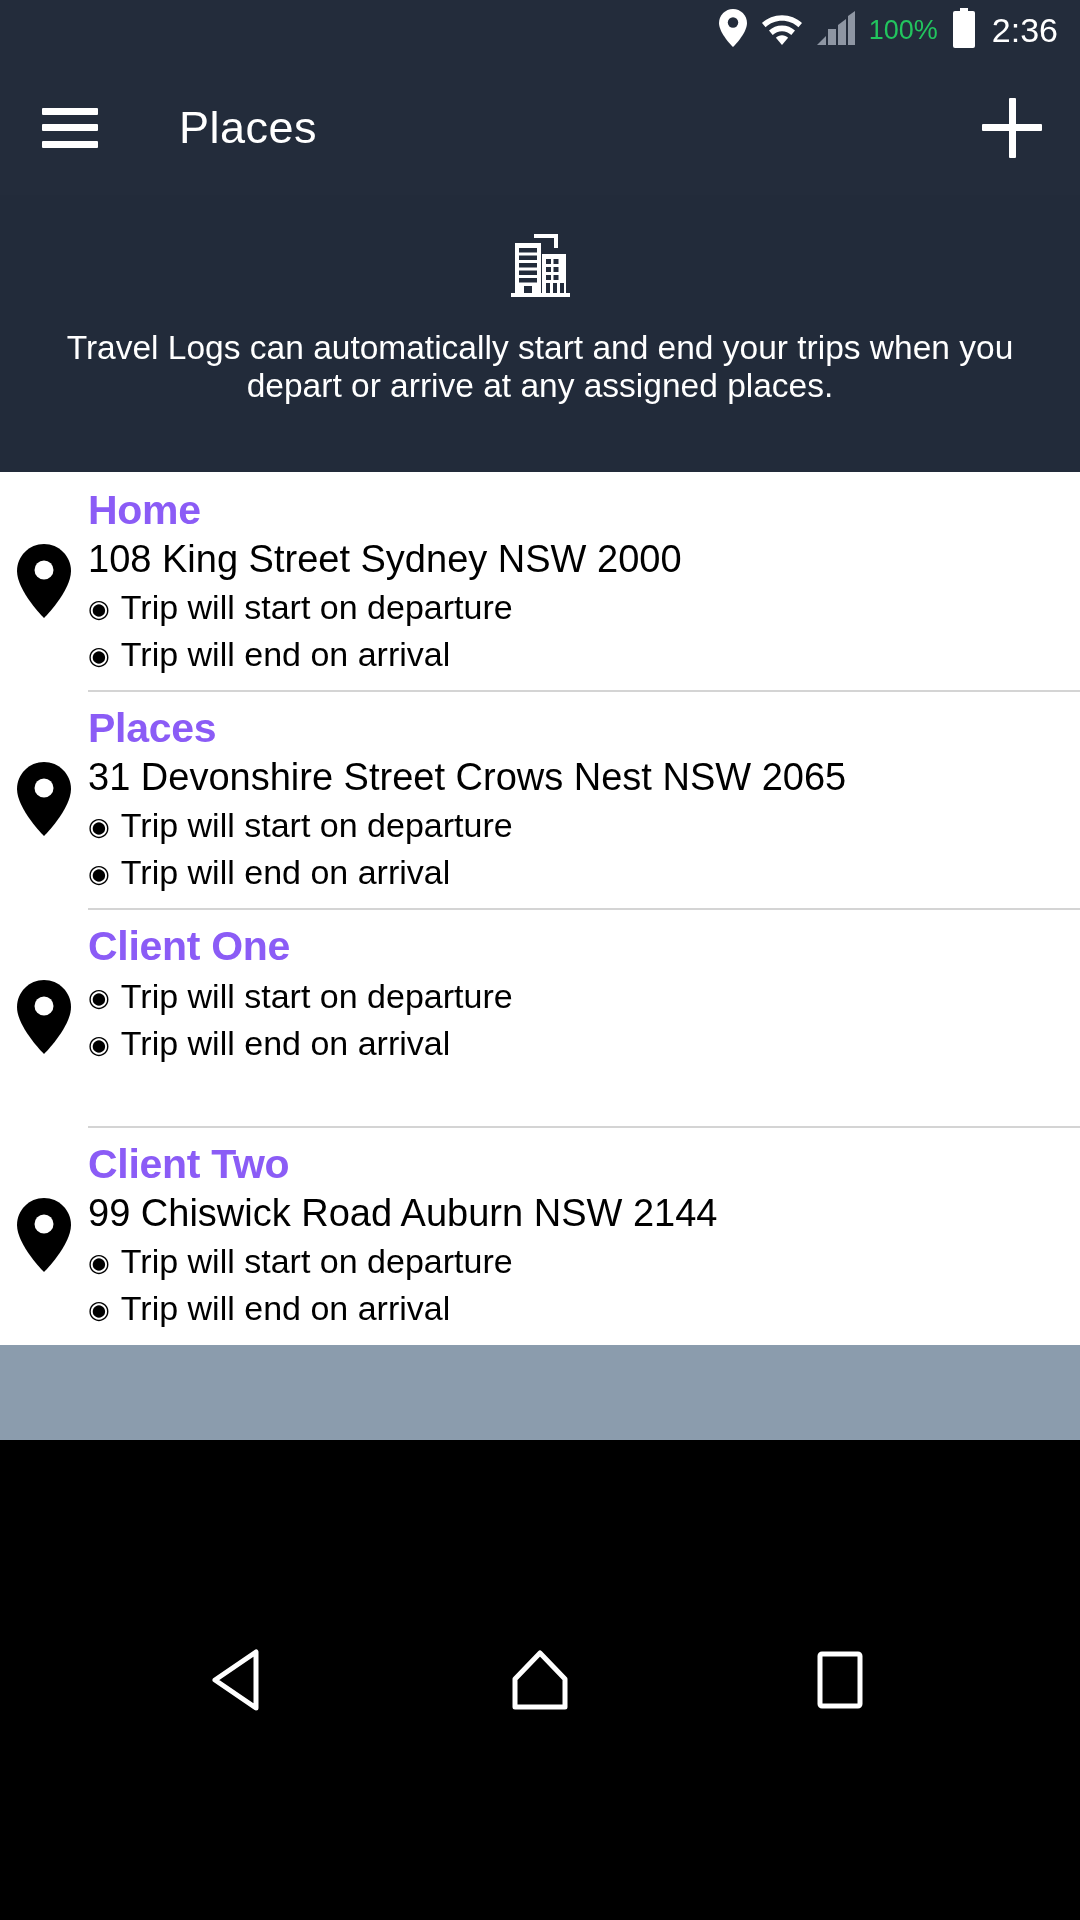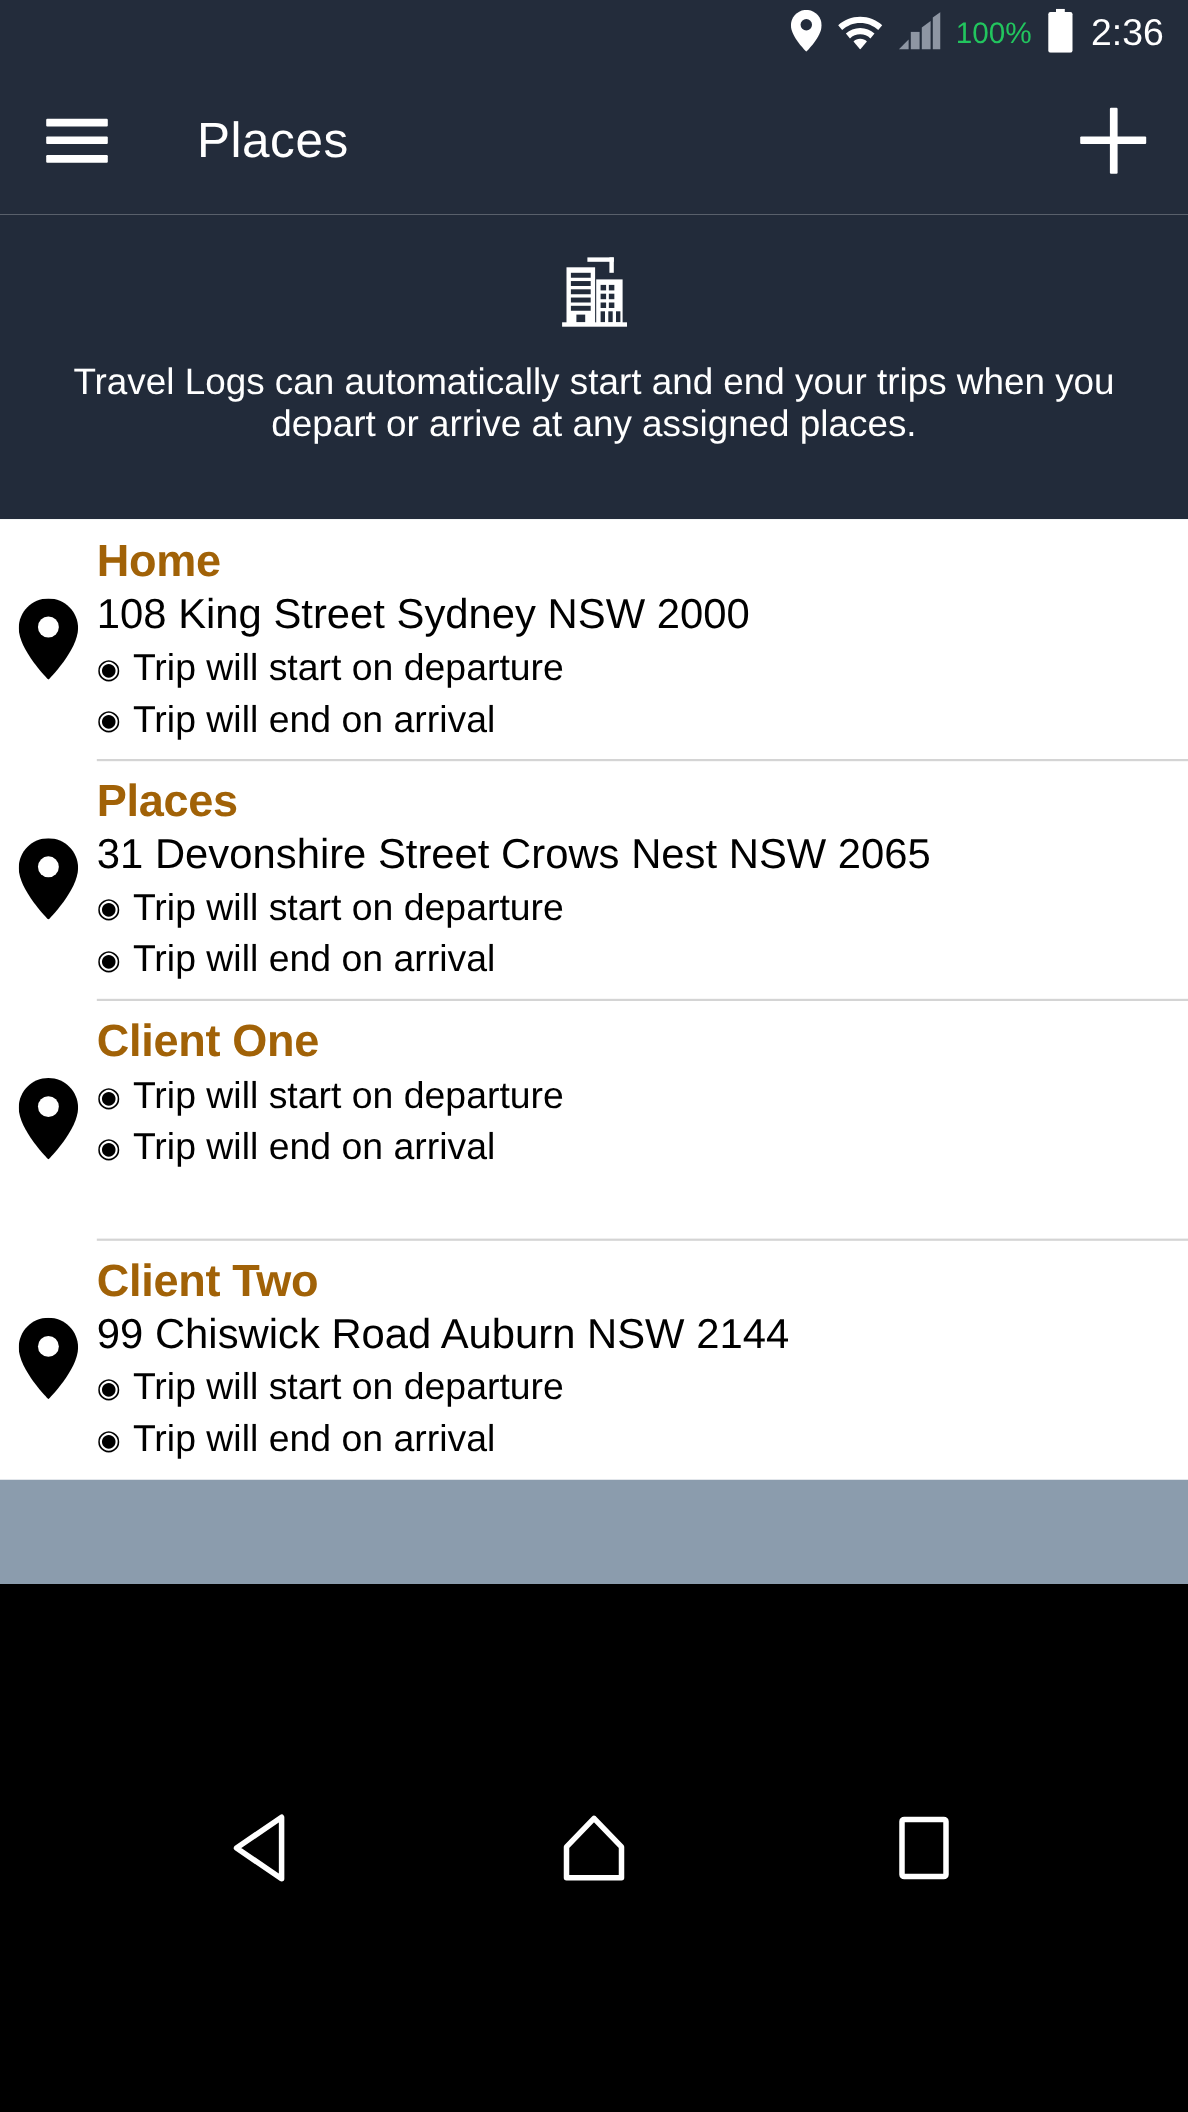--- a/index.html
+++ b/index.html
@@ -175,21 +175,21 @@
     position: absolute;
     left: 0;
     right: 0;
     top: 0;
     height: 2px;
     background: #d4d4d4;
   }
   .place-name {
     font-size: 41px;
     font-weight: bold;
-    color: #a16207;
+    color: #8b5cf6;
     line-height: 1.12;
     margin: 6px 0 4px 0;
     letter-spacing: -0.3px;
   }
   .place-address {
     font-size: 38px;
     color: #000000;
     line-height: 1.14;
     margin: 4px 0 2px 0;
   }

